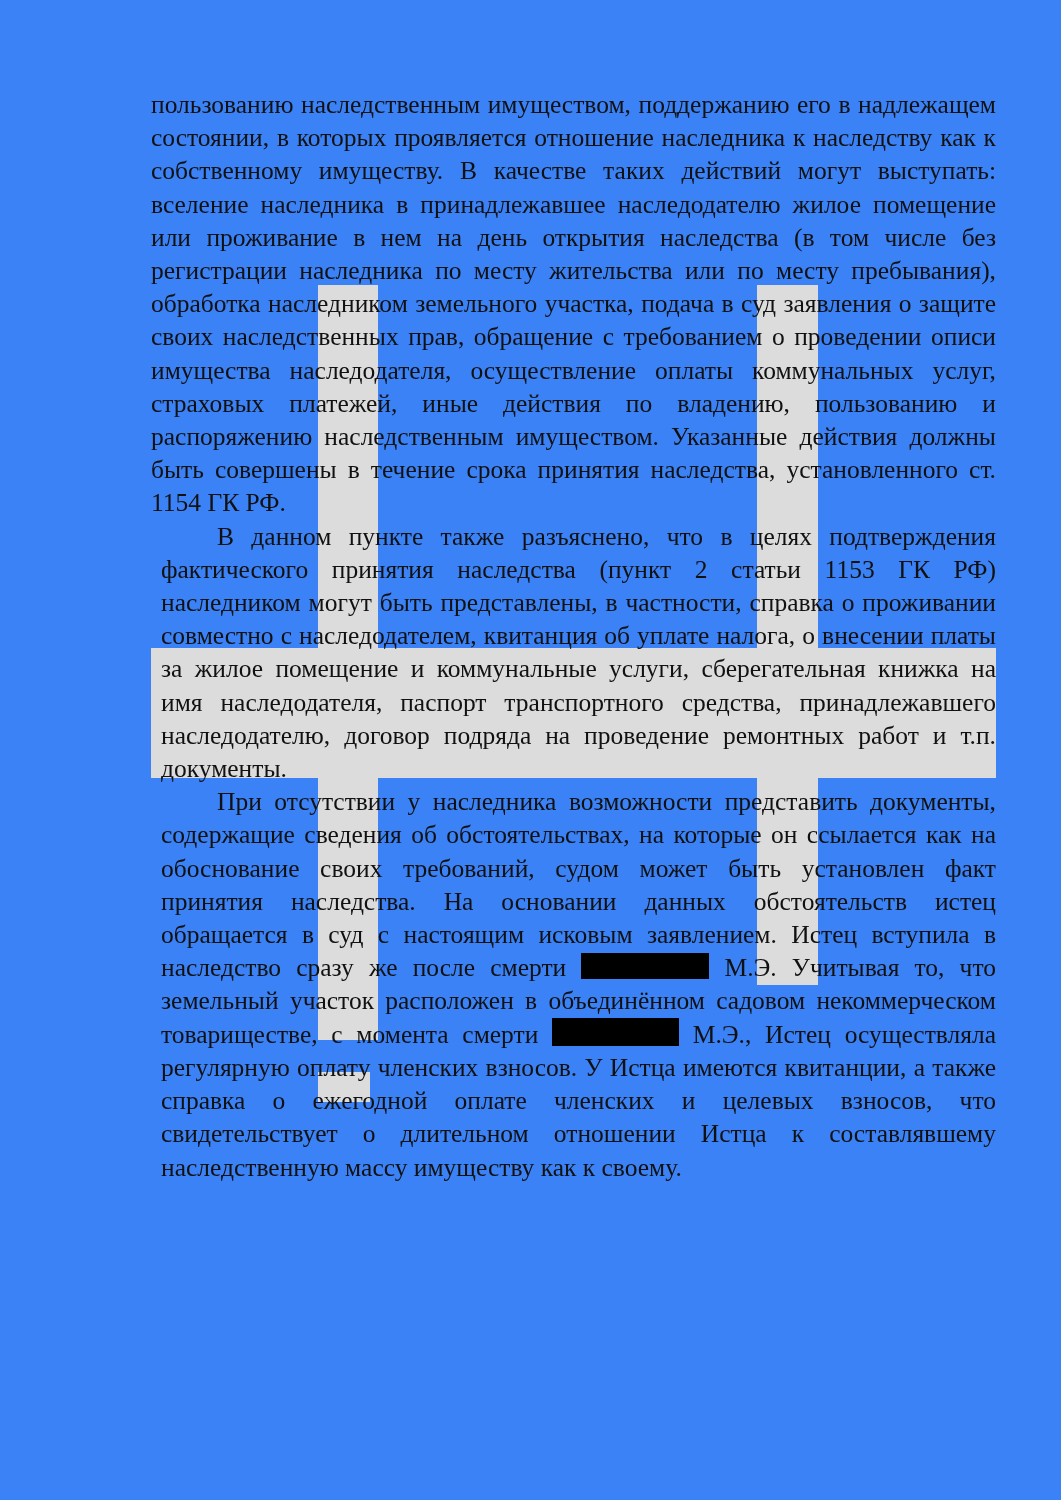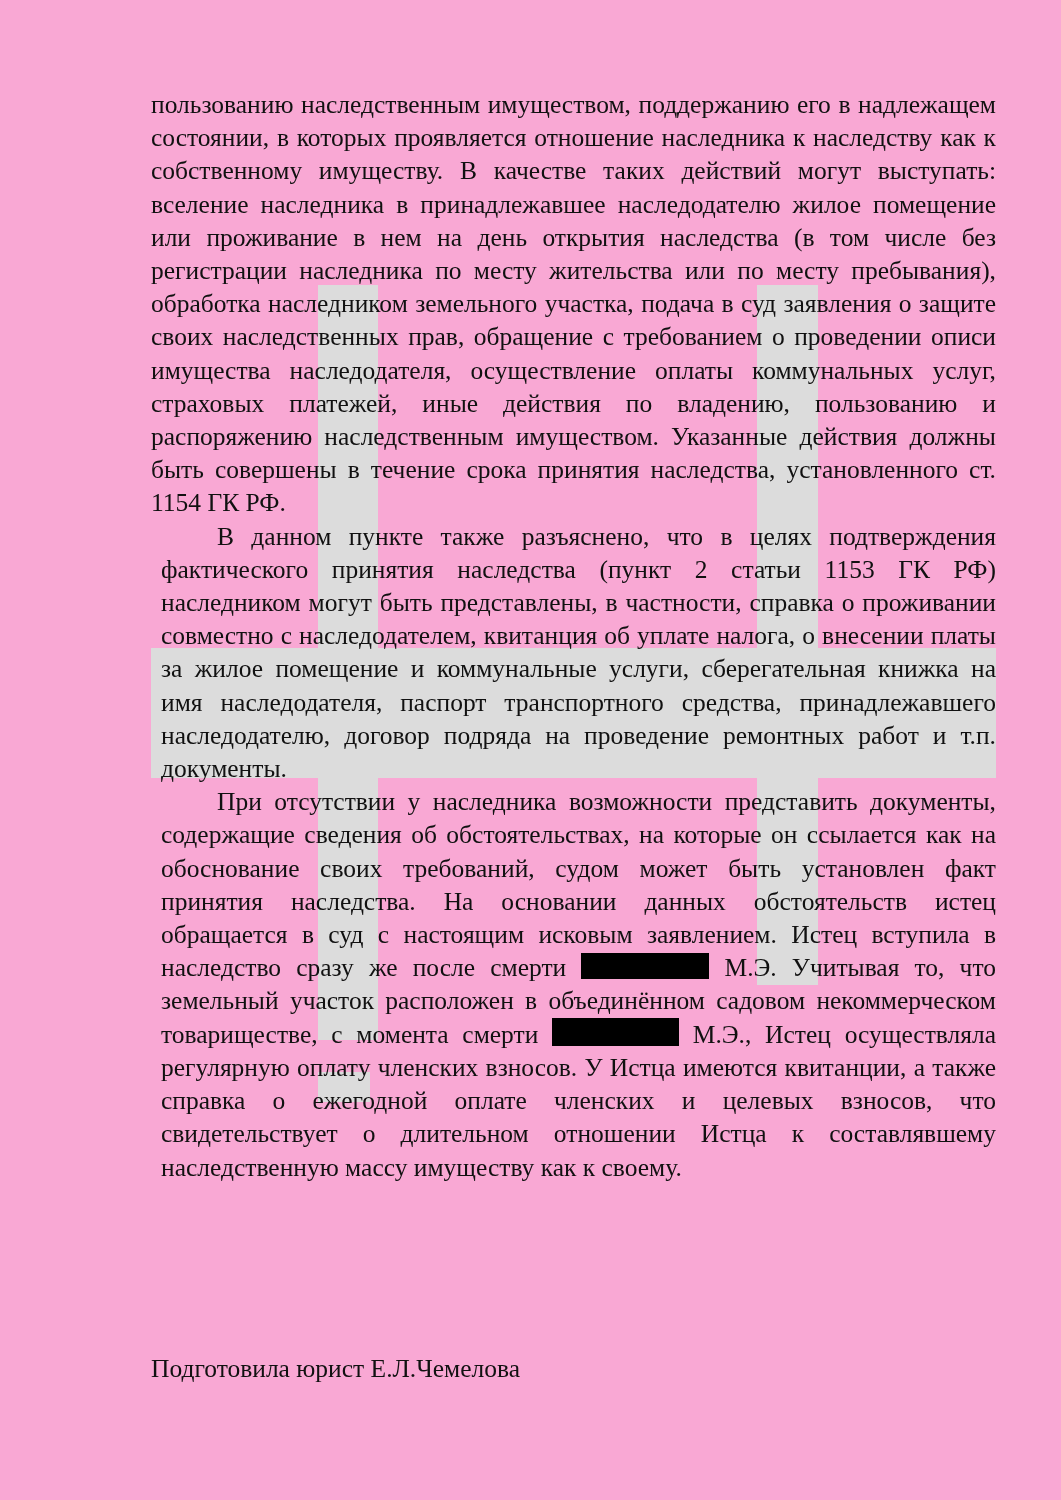--- a/index.html
+++ b/index.html
@@ -4,21 +4,21 @@
 <style>
   html, body {
     margin: 0;
     padding: 0;
     background: #ffffff;
   }
   #page {
     position: relative;
     width: 1061px;
     height: 1500px;
-    background: #f9a8d4;
+    background: #3b82f6;
     overflow: hidden;
     font-family: "Liberation Serif", "DejaVu Serif", serif;
   }
 
   
   .artifact-layer {
     position: absolute;
     inset: 0;
     z-index: 1;
     pointer-events: none;
@@ -88,15 +88,14 @@
   <div class="doc-body">
 
     <p class="para">пользованию наследственным имуществом, поддержанию его в надлежащем состоянии, в которых проявляется отношение наследника к наследству как к собственному имуществу. В качестве таких действий могут выступать: вселение наследника в принадлежавшее наследодателю жилое помещение или проживание в нем на день открытия наследства (в том числе без регистрации наследника по месту жительства или по месту пребывания), обработка наследником земельного участка, подача в суд заявления о защите своих наследственных прав, обращение с требованием о проведении описи имущества наследодателя, осуществление оплаты коммунальных услуг, страховых платежей, иные действия по владению, пользованию и распоряжению наследственным имуществом. Указанные действия должны быть совершены в течение срока принятия наследства, установленного ст. 1154 ГК РФ.</p>
 
     <p class="para indent">В данном пункте также разъяснено, что в целях подтверждения фактического принятия наследства (пункт 2 статьи 1153 ГК РФ) наследником могут быть представлены, в частности, справка о проживании совместно с наследодателем, квитанция об уплате налога, о внесении платы за жилое помещение и коммунальные услуги, сберегательная книжка на имя наследодателя, паспорт транспортного средства, принадлежавшего наследодателю, договор подряда на проведение ремонтных работ и т.п. документы.</p>
 
     <p class="para indent"><span>При отсутствии у наследника возможности представить документы, содержащие сведения об обстоятельствах, на которые он ссылается как на обоснование своих требований, судом может быть установлен факт принятия наследства. На основании данных обстоятельств истец обращается в суд с настоящим исковым заявлением. Истец вступила в наследство сразу же после смерти </span><span class="redaction r1"></span><span> М.Э. Учитывая то, что земельный участок расположен в объединённом садовом некоммерческом товариществе, с момента смерти </span><span class="redaction r2"></span><span> М.Э., Истец осуществляла регулярную оплату членских взносов. У Истца имеются квитанции, а также справка о ежегодной оплате членских и целевых взносов, что свидетельствует о длительном отношении Истца к составлявшему наследственную массу имуществу как к своему.</span></p>
 
   </div>
 
-  <div class="signature">Подготовила юрист Е.Л.Чемелова</div>
 
 </div>
 
 </body></html>

